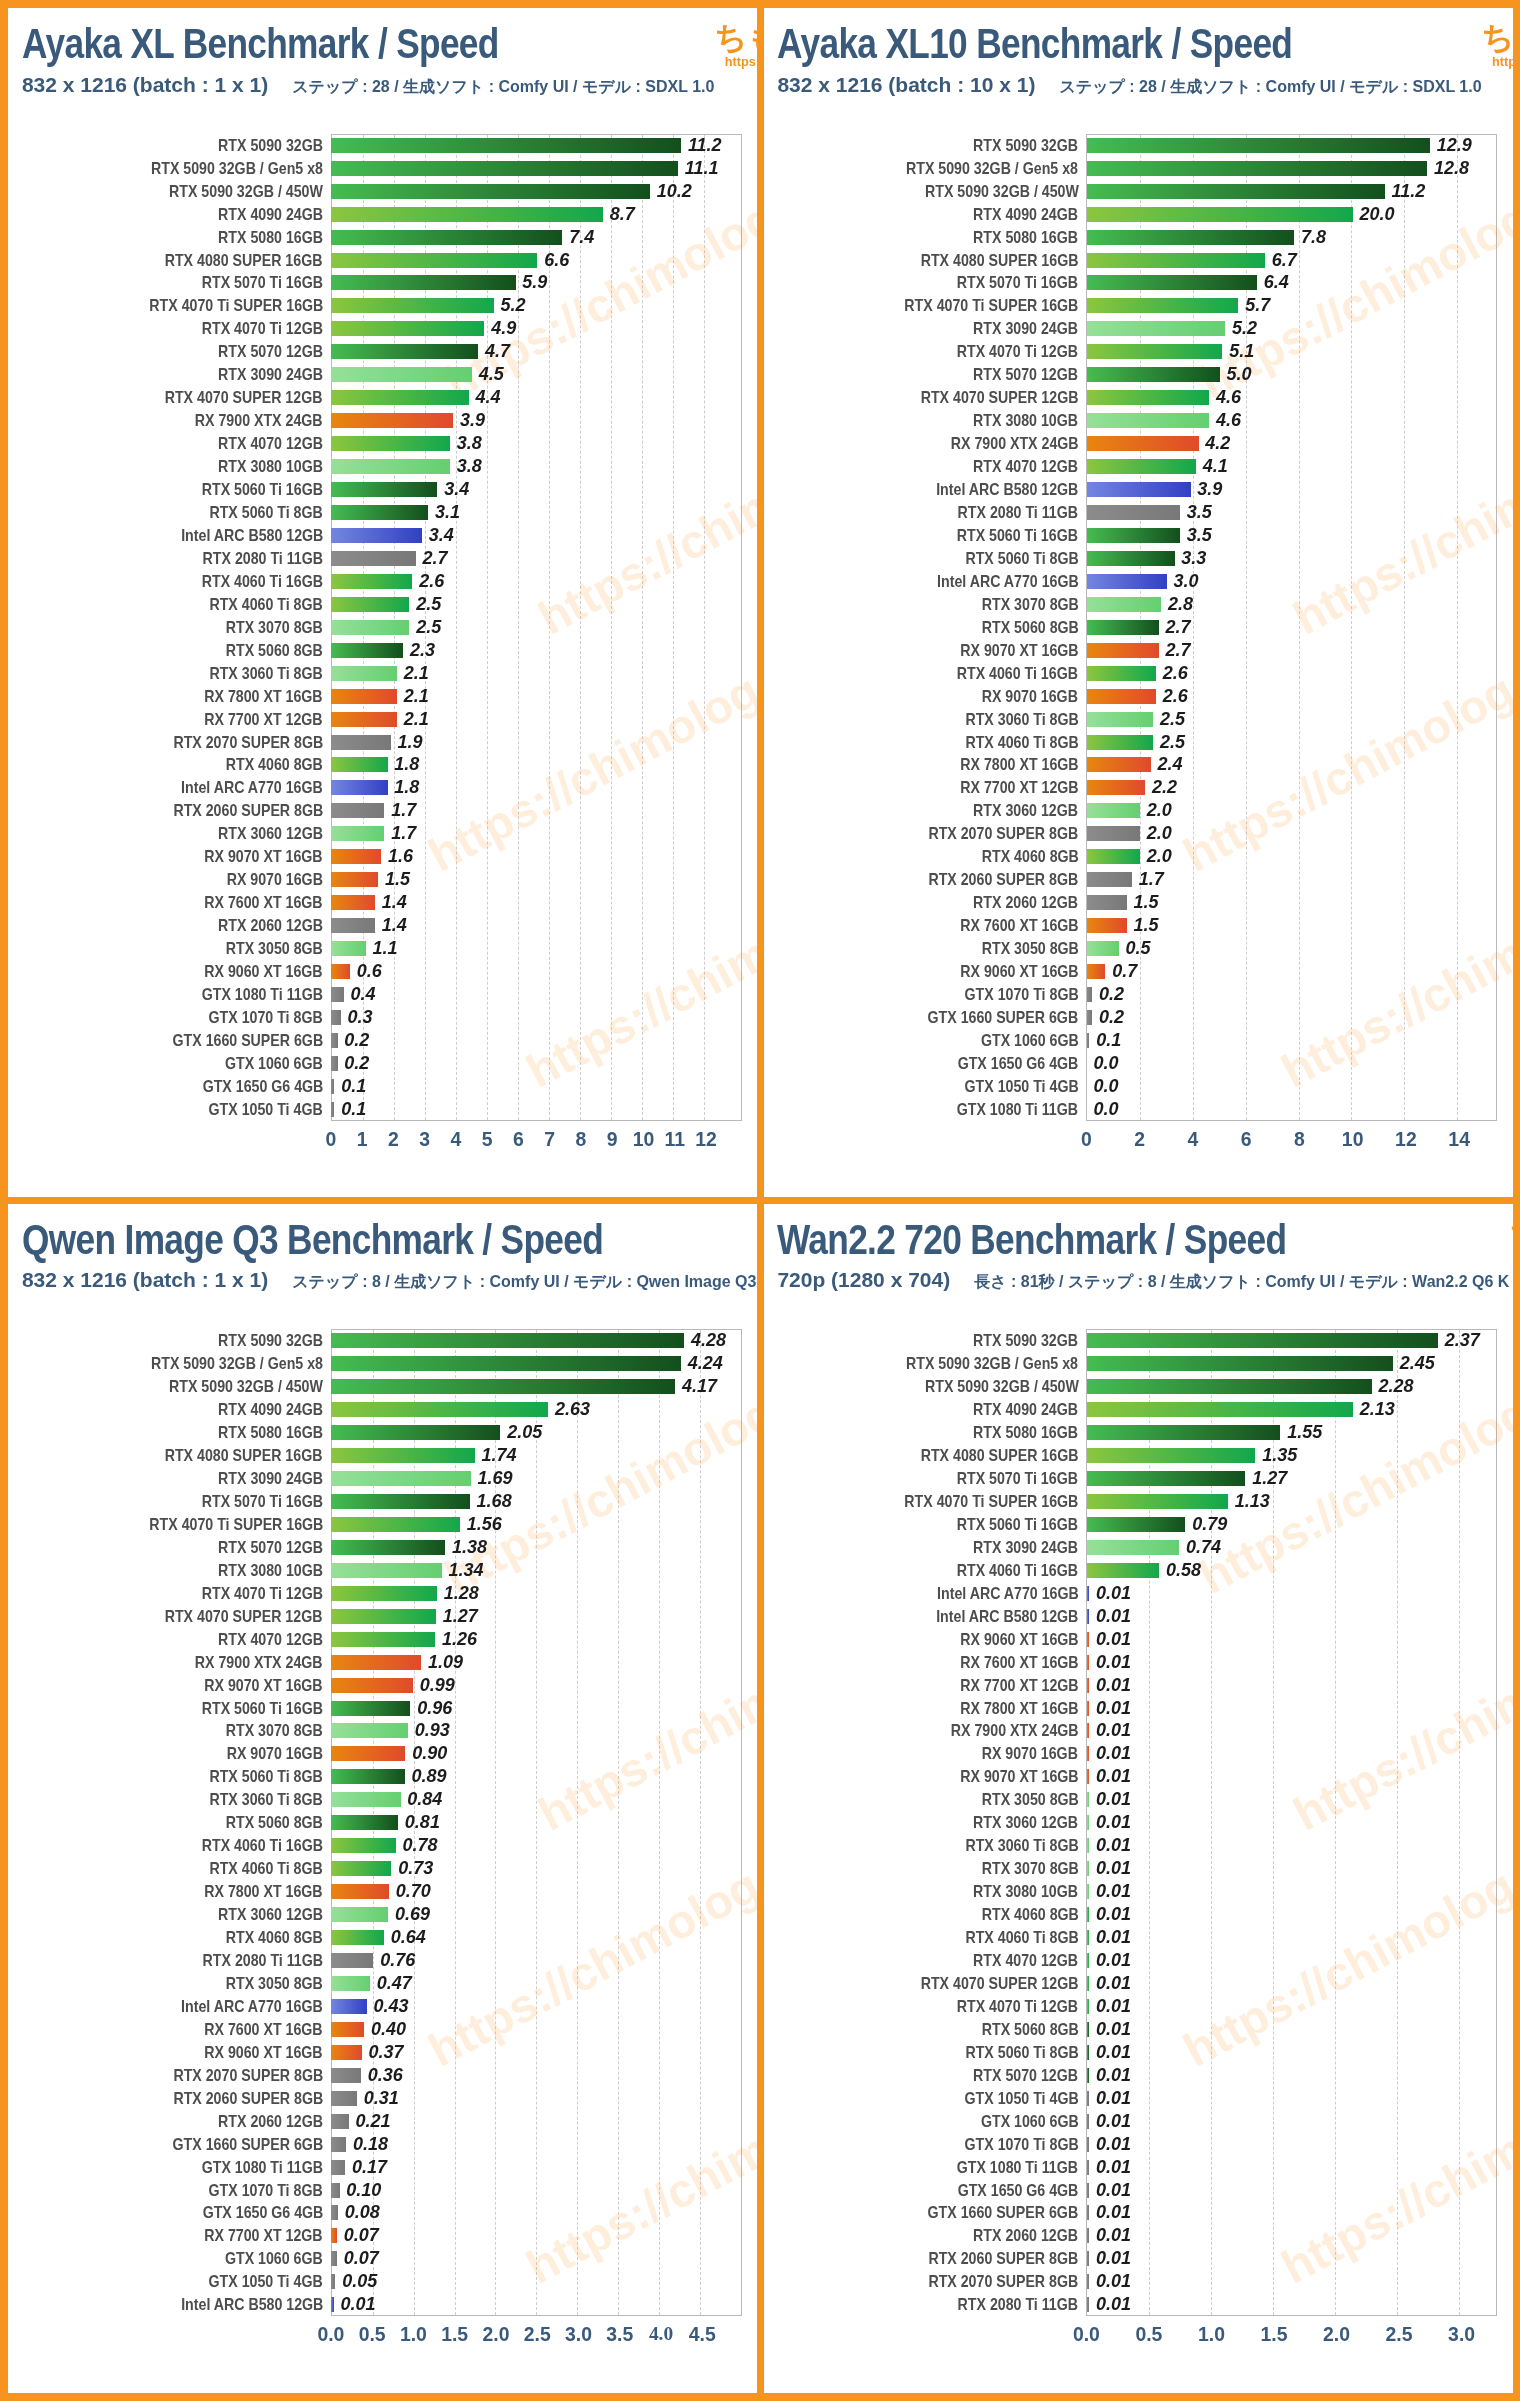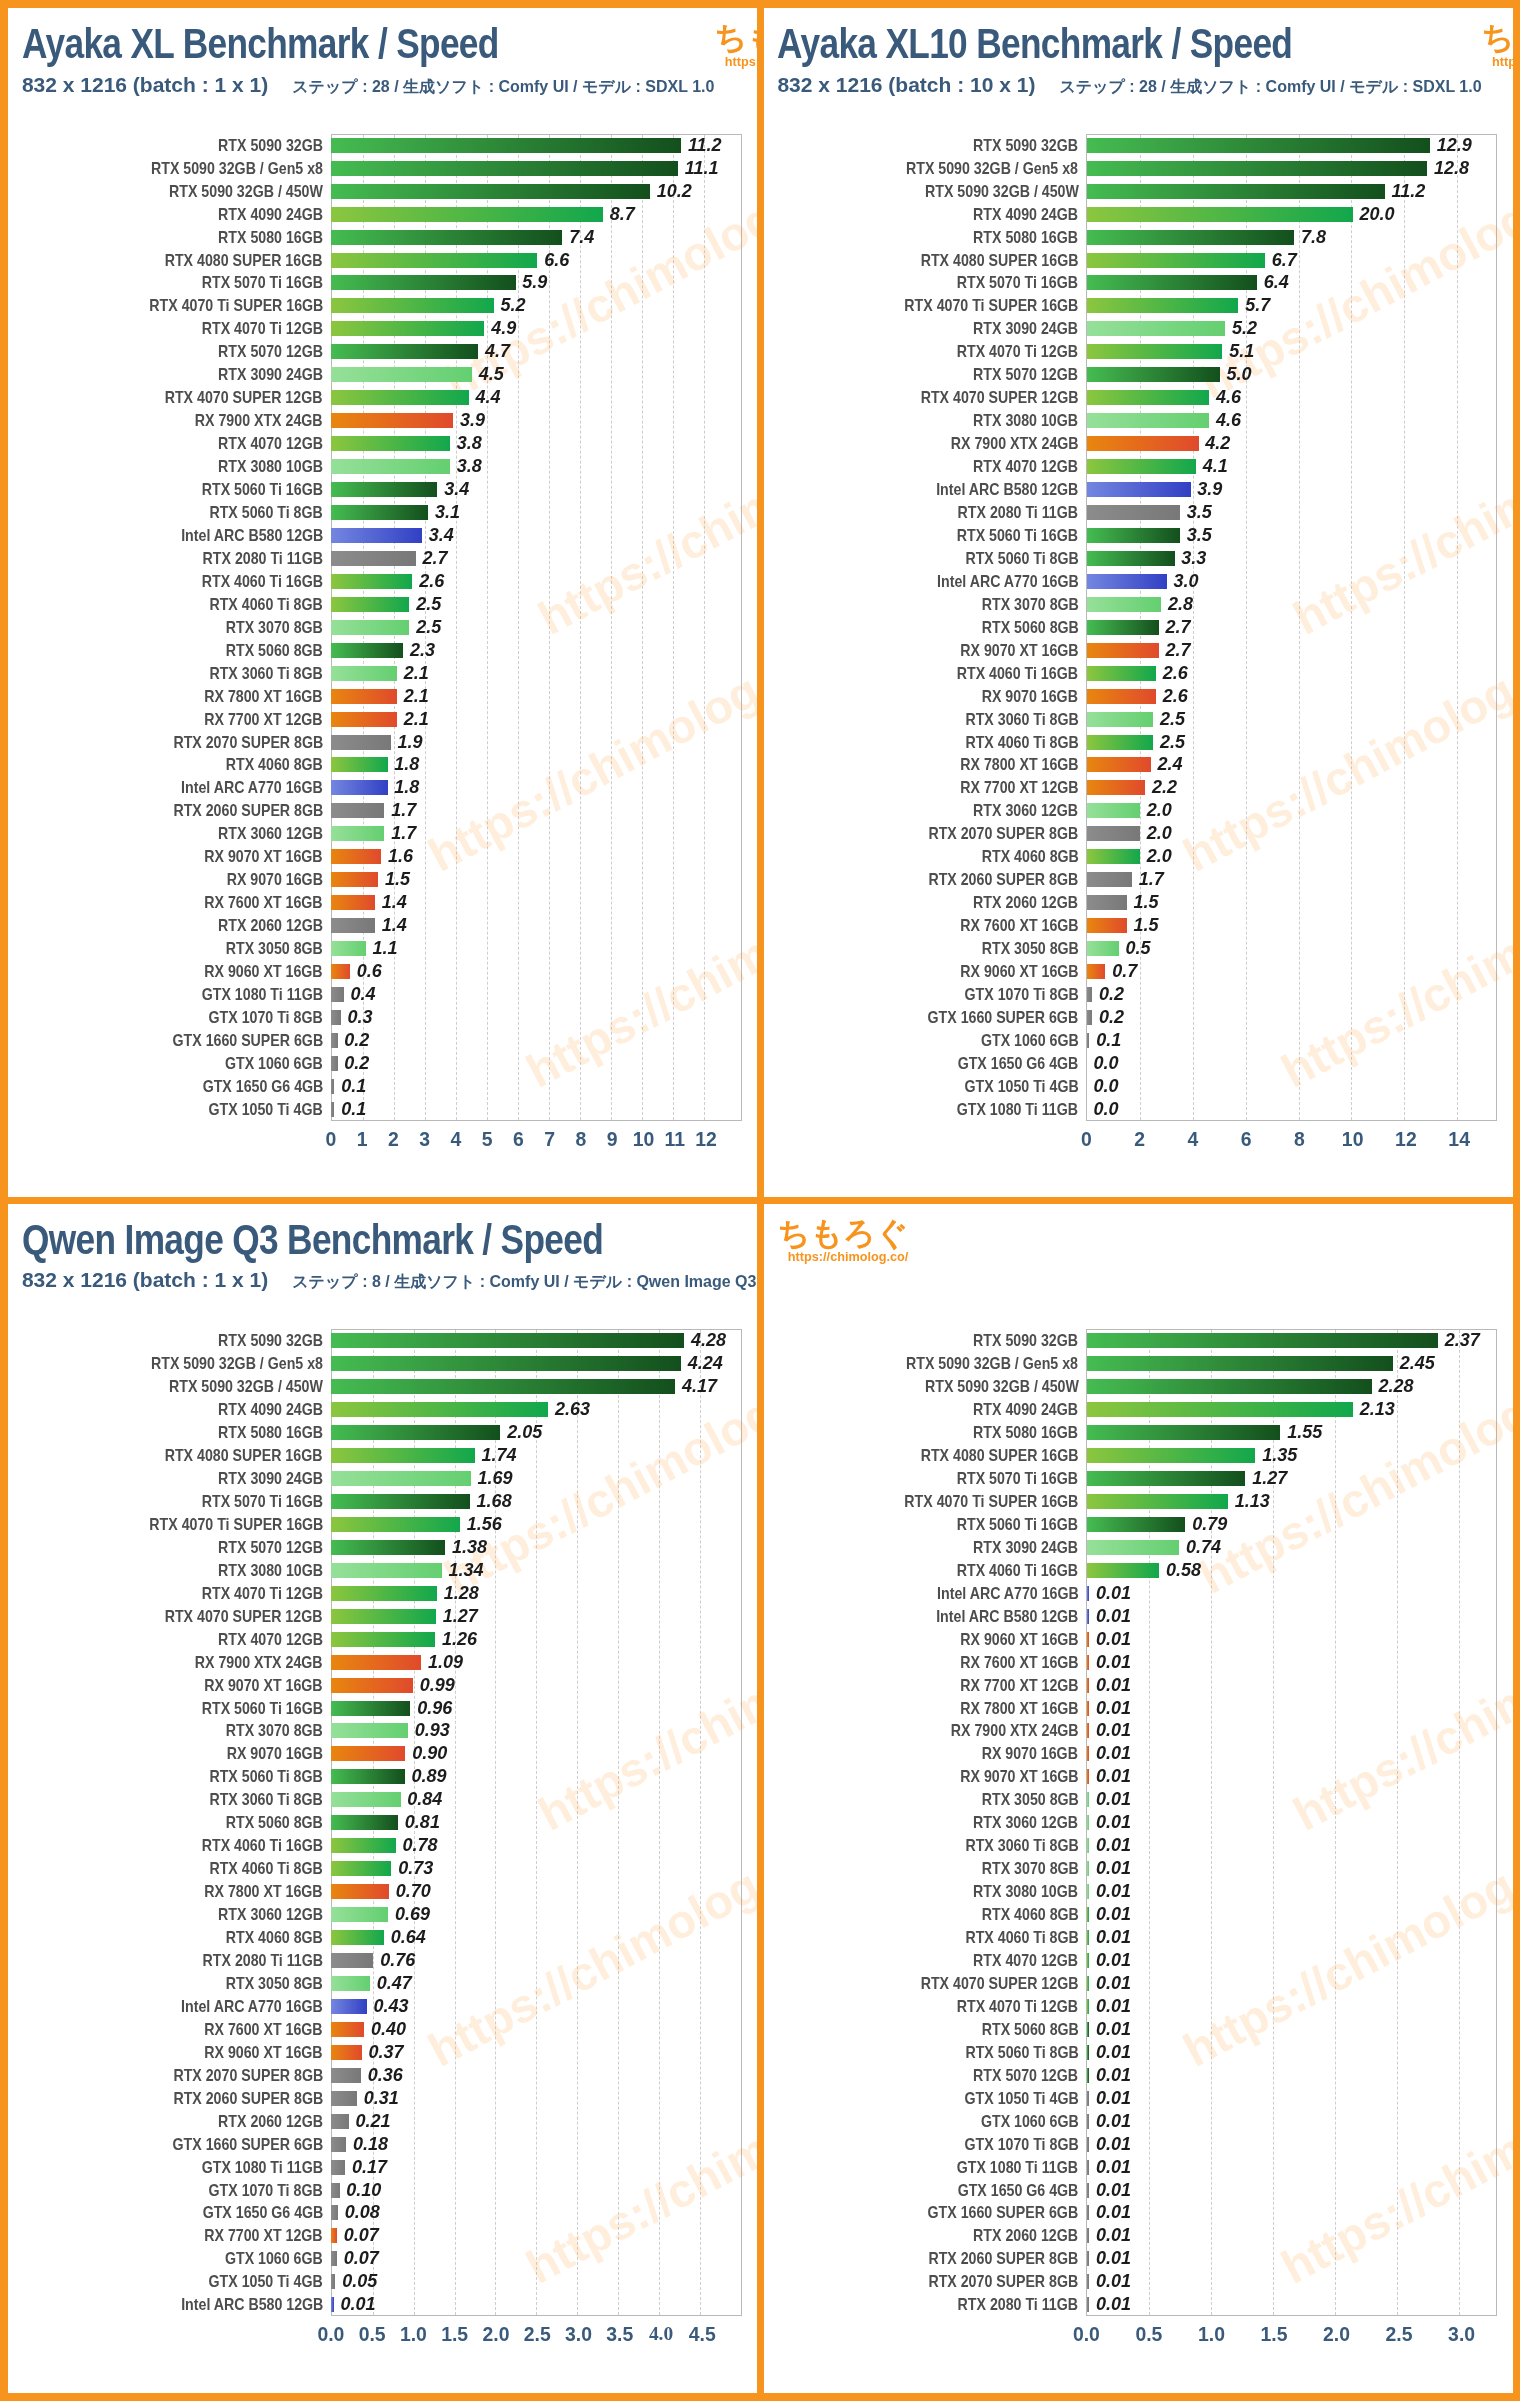--- a/index.html
+++ b/index.html
@@ -1117,20 +1117,27 @@
           <span class="tick" style="left: 60%;">3.0</span>
           <span class="tick" style="left: 70%;">3.5</span>
           <span class="tick" style="left: 80%; font-family: Liberation Serif, serif;">4.0</span>
           <span class="tick" style="left: 90%;">4.5</span>
         </div>
     </div>
   </section>
 
   <section class="panel">
     <div class="header">
+      <div class="titles">
+        <h1>Wan2.2 720 Benchmark / Speed</h1>
+        <div class="subrow">
+          <span class="subtitle">720p (1280 x 704)</span>
+          <span class="meta">長さ : 81秒 / ステップ : 8 / 生成ソフト : Comfy UI / モデル : Wan2.2 Q6 K</span>
+        </div>
+      </div>
       <div class="logo">
         <div class="logo-name">ちもろぐ</div>
         <div class="logo-url">https://chimolog.co/</div>
       </div>
     </div>
     <div class="chart">
       <div class="plot-bg">
         <span class="wm">https://chimolog.co/</span>
         <span class="wm">https://chimolog.co/</span>
         <span class="wm">https://chimolog.co/</span>

